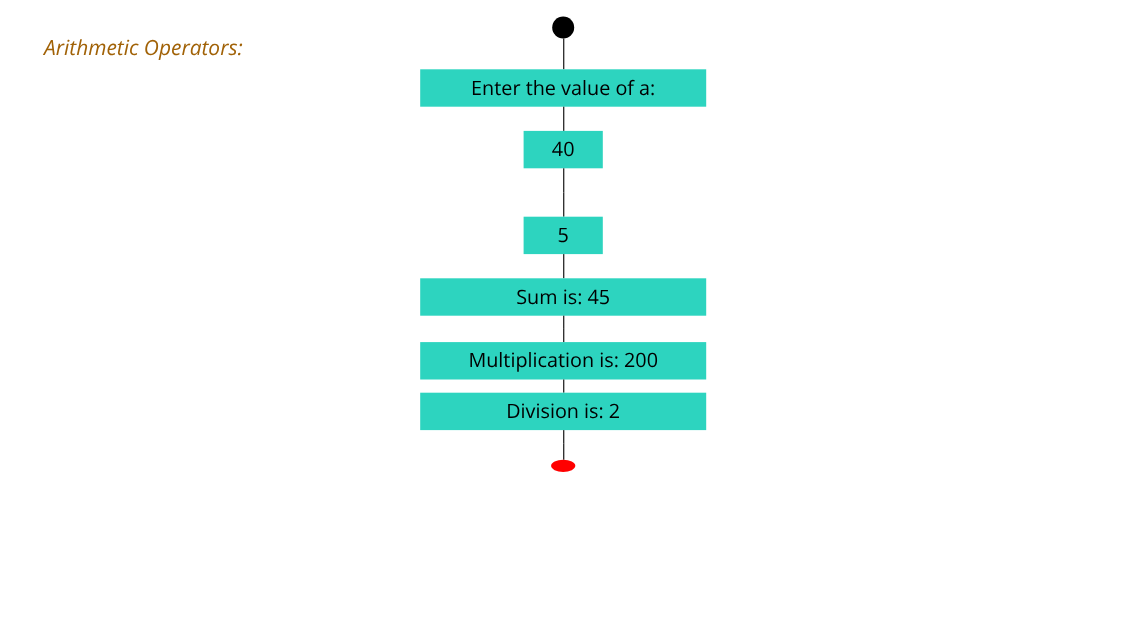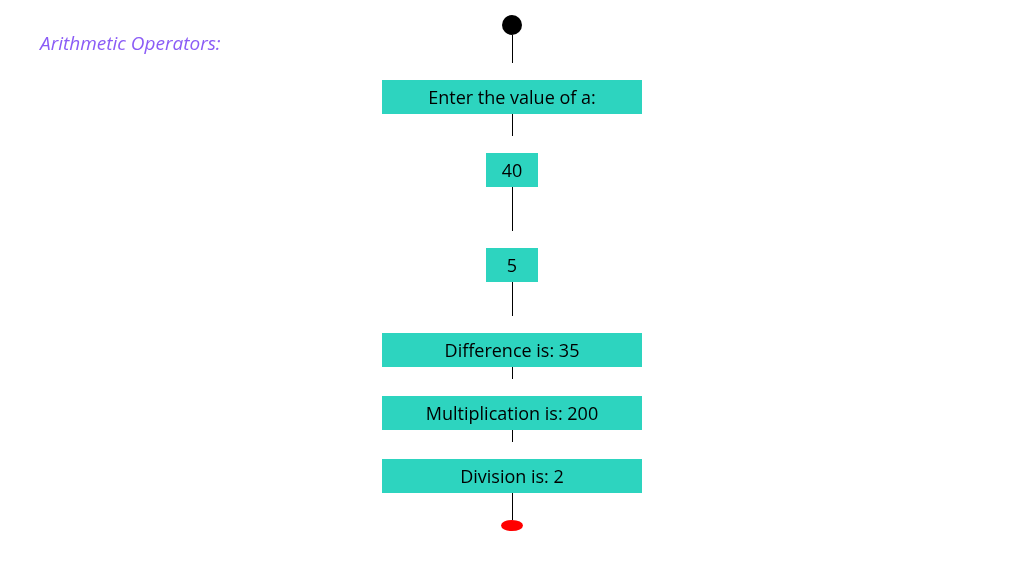--- a/index.html
+++ b/index.html
@@ -13,21 +13,21 @@
       background: #ffffff;
       font-family: "Open Sans", "Segoe UI", sans-serif;
       position: relative;
     }
     .title {
       position: absolute;
       top: 30px;
       left: 40px;
       font-style: italic;
       font-size: 19px;
-      color: #8b5cf6;
+      color: #a16207;
     }
     .flowchart {
       position: absolute;
       left: 0;
       right: 0;
       top: 15px;
       display: flex;
       flex-direction: column;
       align-items: center;
     }
@@ -47,27 +47,26 @@
       width: 1px;
       background: #000;
     }
     .box {
       background: #2dd4bf;
       color: #000;
       font-size: 18px;
       padding: 5px 14px;
       text-align: center;
       white-space: nowrap;
-      margin-top: 17px;
     }
     .box-wide {
       width: 260px;
     }
     .box-narrow {
-      width: 52px;
+      width: 72px;
     }
     .box-med {
       width: 260px;
     }
   </style>
 </head>
 <body>
 
 <div class="title">Arithmetic Operators:</div>
 
@@ -79,23 +78,23 @@
   <div class="connector" style="height:22px"></div>
 
   <div class="box box-narrow">40</div>
   <div class="connector" style="height:22px"></div>
 
   <div class="connector" style="height:22px"></div>
 
   <div class="box box-narrow">5</div>
   <div class="connector" style="height:22px"></div>
 
+  <div class="box box-med">Sum is: 45</div>
   <div class="connector" style="height:12px"></div>
 
-  <div class="box box-med">Difference is: 35</div>
   <div class="connector" style="height:12px"></div>
 
   <div class="box box-med">Multiplication is: 200</div>
   <div class="connector" style="height:12px"></div>
 
   <div class="box box-med">Division is: 2</div>
   <div class="connector" style="height:12px"></div>
 
   <div class="connector" style="height:15px"></div>
 

